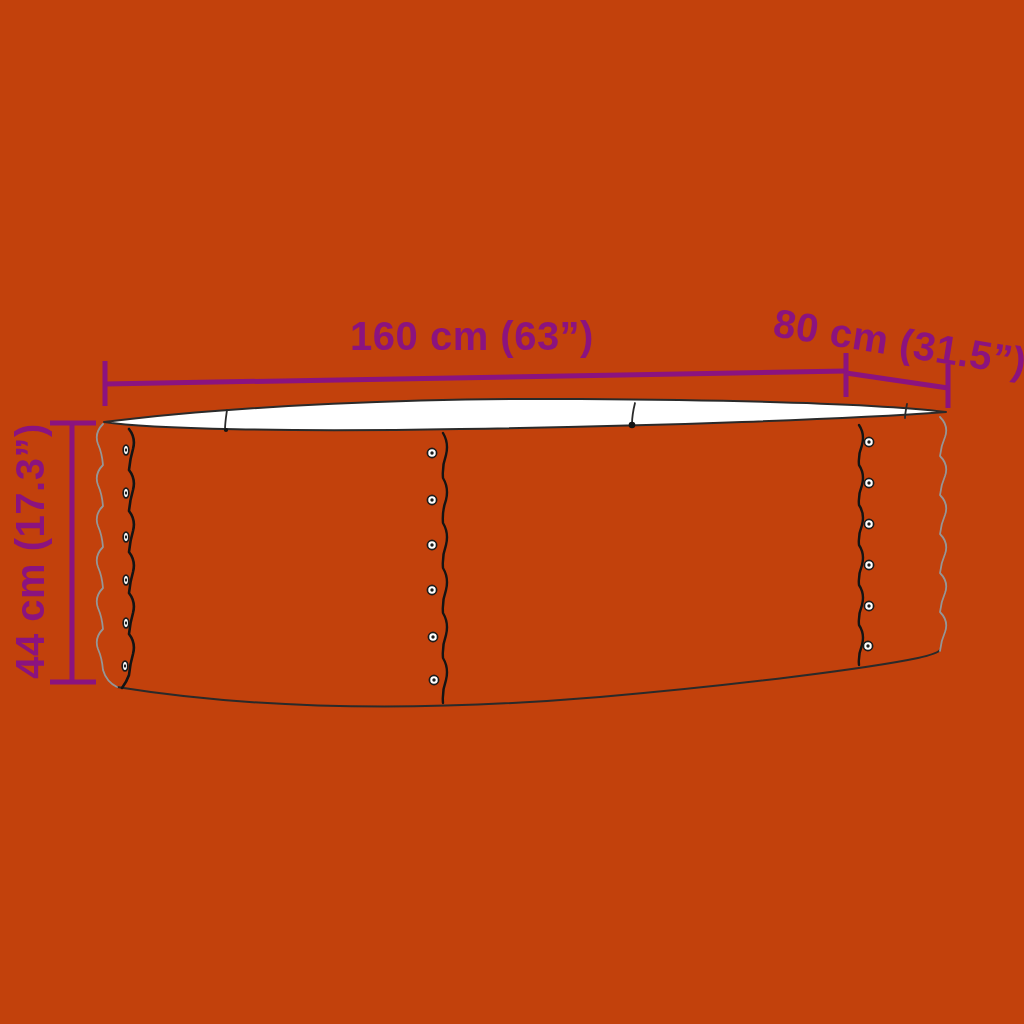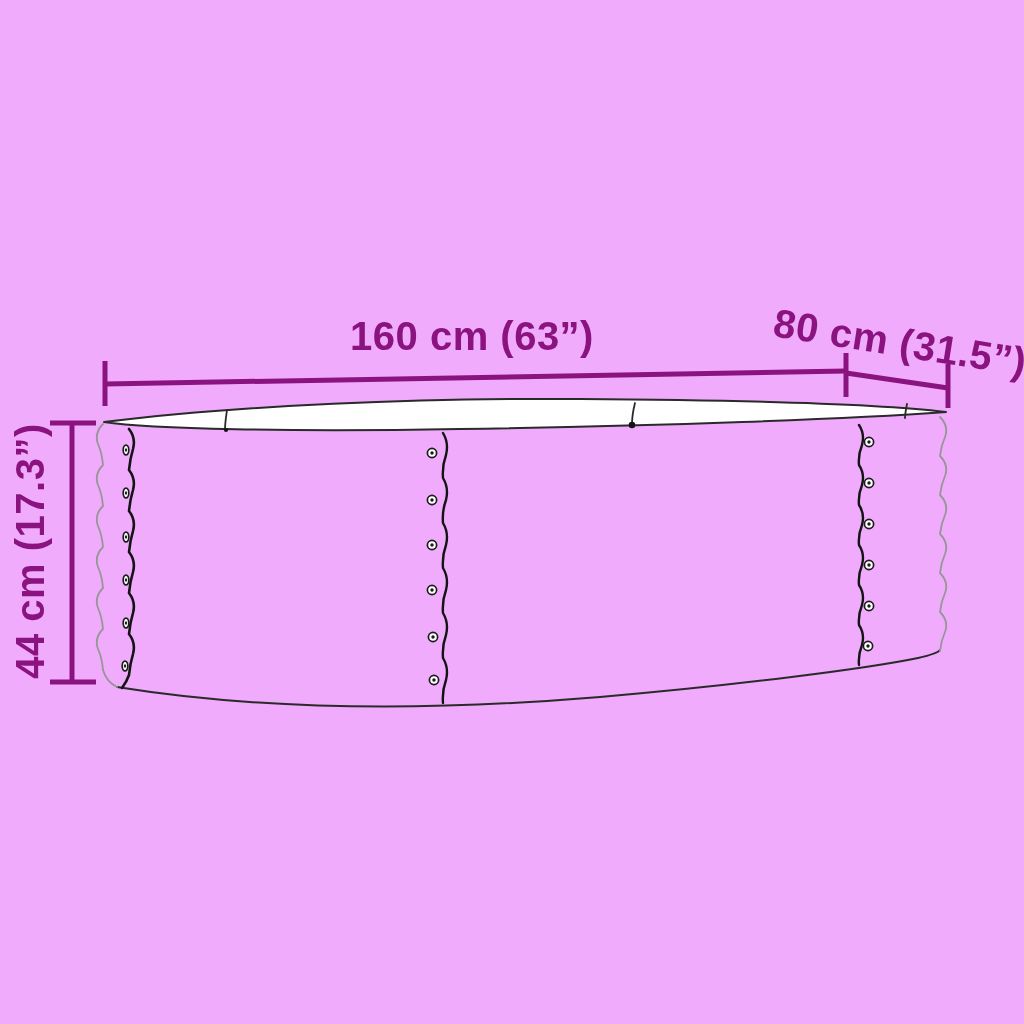--- a/index.html
+++ b/index.html
@@ -4,21 +4,21 @@
 <style>
   html, body {
     margin: 0;
     padding: 0;
     background: #ffffff;
   }
   .stage {
     position: relative;
     width: 1024px;
     height: 1024px;
-    background: #f0abfc;
+    background: #c2410c;
     overflow: hidden;
     font-family: "Liberation Sans", sans-serif;
     text-align: center;
   }
   svg { display: block; }
 
   
   .ink {
     stroke: #2a2a2a;
     stroke-width: 2;

